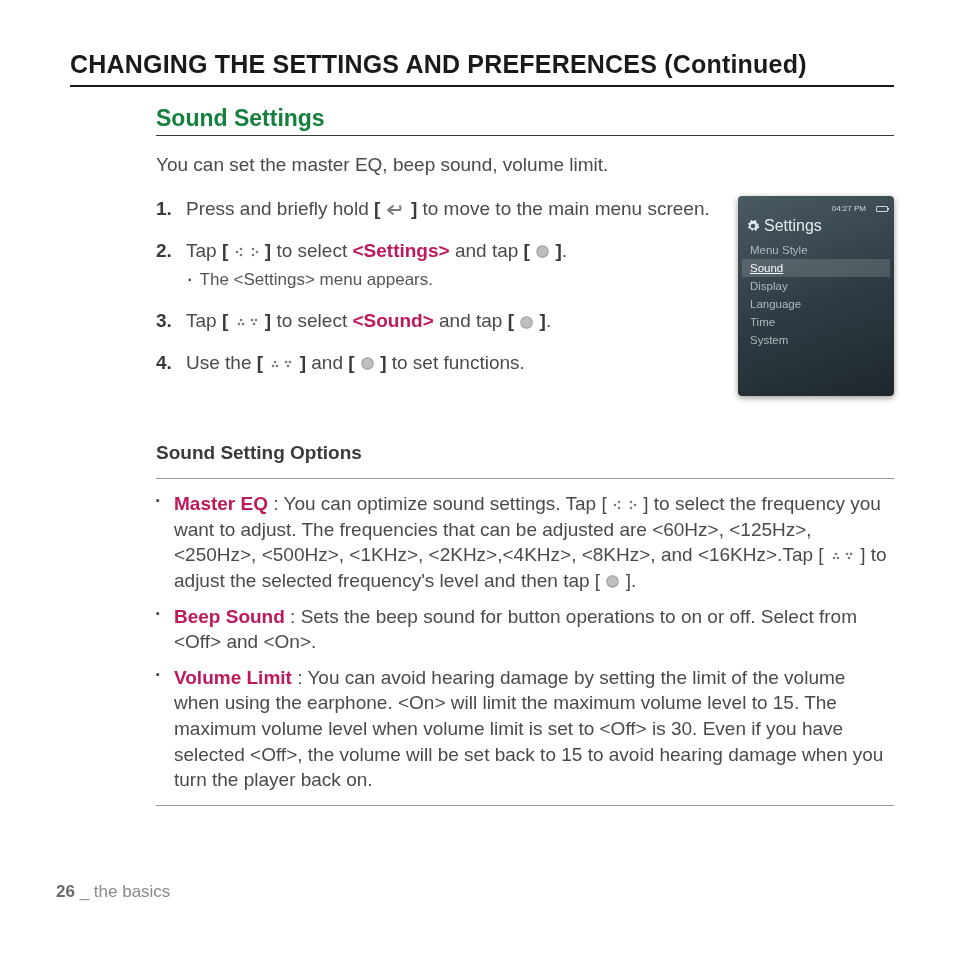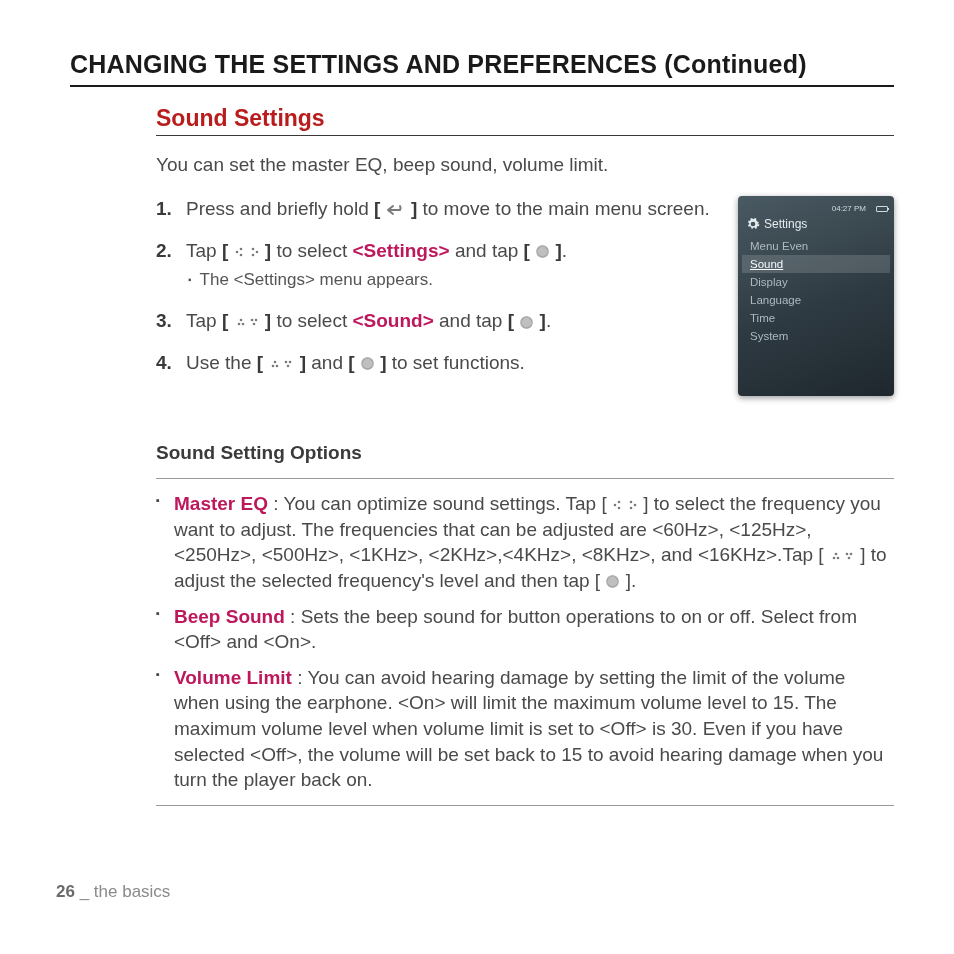--- a/index.html
+++ b/index.html
@@ -18,21 +18,21 @@
     color: #1a1a1a;
     border-bottom: 2px solid #1a1a1a;
     padding-bottom: 6px;
     margin-bottom: 18px;
     letter-spacing: 0.2px;
   }
   .content { padding-left: 86px; }
   .section-title {
     font-size: 23px;
     font-weight: bold;
-    color: #b91c1c;
+    color: #15803d;
     border-bottom: 1.5px solid #3a3a3a;
     padding-bottom: 3px;
     margin-bottom: 18px;
     display: inline-block;
     width: 100%;
   }
   .intro {
     font-size: 19px;
     color: #4a4a4a;
     margin-bottom: 20px;
@@ -99,21 +99,21 @@
   .dev-batt {
     width: 12px; height: 6px; border: 1px solid #cfd9dd; border-radius: 1px;
     position: relative;
   }
   .dev-batt::after { content:""; position:absolute; right:-2px; top:1px; width:1px; height:2px; background:#cfd9dd; }
   .dev-header {
     display: flex;
     align-items: center;
     gap: 4px;
     padding: 0 8px 6px 8px;
-    font-size: 12px;
+    font-size: 16px;
     color: #e4ebee;
   }
   .dev-gear { width:14px; height:14px; }
   .dev-list { padding: 0 4px; }
   .dev-item {
     font-size: 11.5px;
     padding: 3px 8px;
     color: #aeb9bf;
   }
   .dev-item.sel {
@@ -228,21 +228,21 @@
       </div>
       <div class="dev-header">
         <span class="dev-gear">
           <svg viewBox="0 0 24 24" width="14" height="14">
               <path fill="#e4ebee" d="M12 8a4 4 0 100 8 4 4 0 000-8zm9 4l2 1-1 3-2-.5a8 8 0 01-1.6 1.6l.5 2-3 1-1-2a8 8 0 01-2.3 0l-1 2-3-1 .5-2A8 8 0 016.5 16L4.5 16.5l-1-3 2-1a8 8 0 010-2.3l-2-1 1-3 2 .5A8 8 0 018 4.6L7.5 2.6l3-1 1 2a8 8 0 012.3 0l1-2 3 1-.5 2A8 8 0 0119 8l2-.5 1 3-2 1a8 8 0 010 2.3z"></path>
             </svg>
         </span>
         <span>Settings</span>
       </div>
       <div class="dev-list">
-          <div class="dev-item">Menu Even</div>
+          <div class="dev-item">Menu Style</div>
           <div class="dev-item sel">Sound</div>
           <div class="dev-item">Display</div>
           <div class="dev-item">Language</div>
           <div class="dev-item">Time</div>
           <div class="dev-item">System</div>
         </div>
     </div>
   </div>
 
   <div class="sub-title">Sound Setting Options</div>

